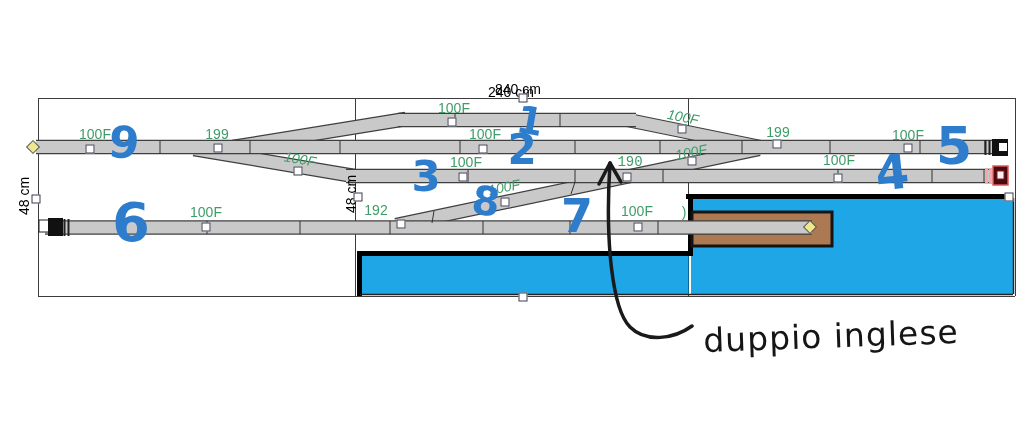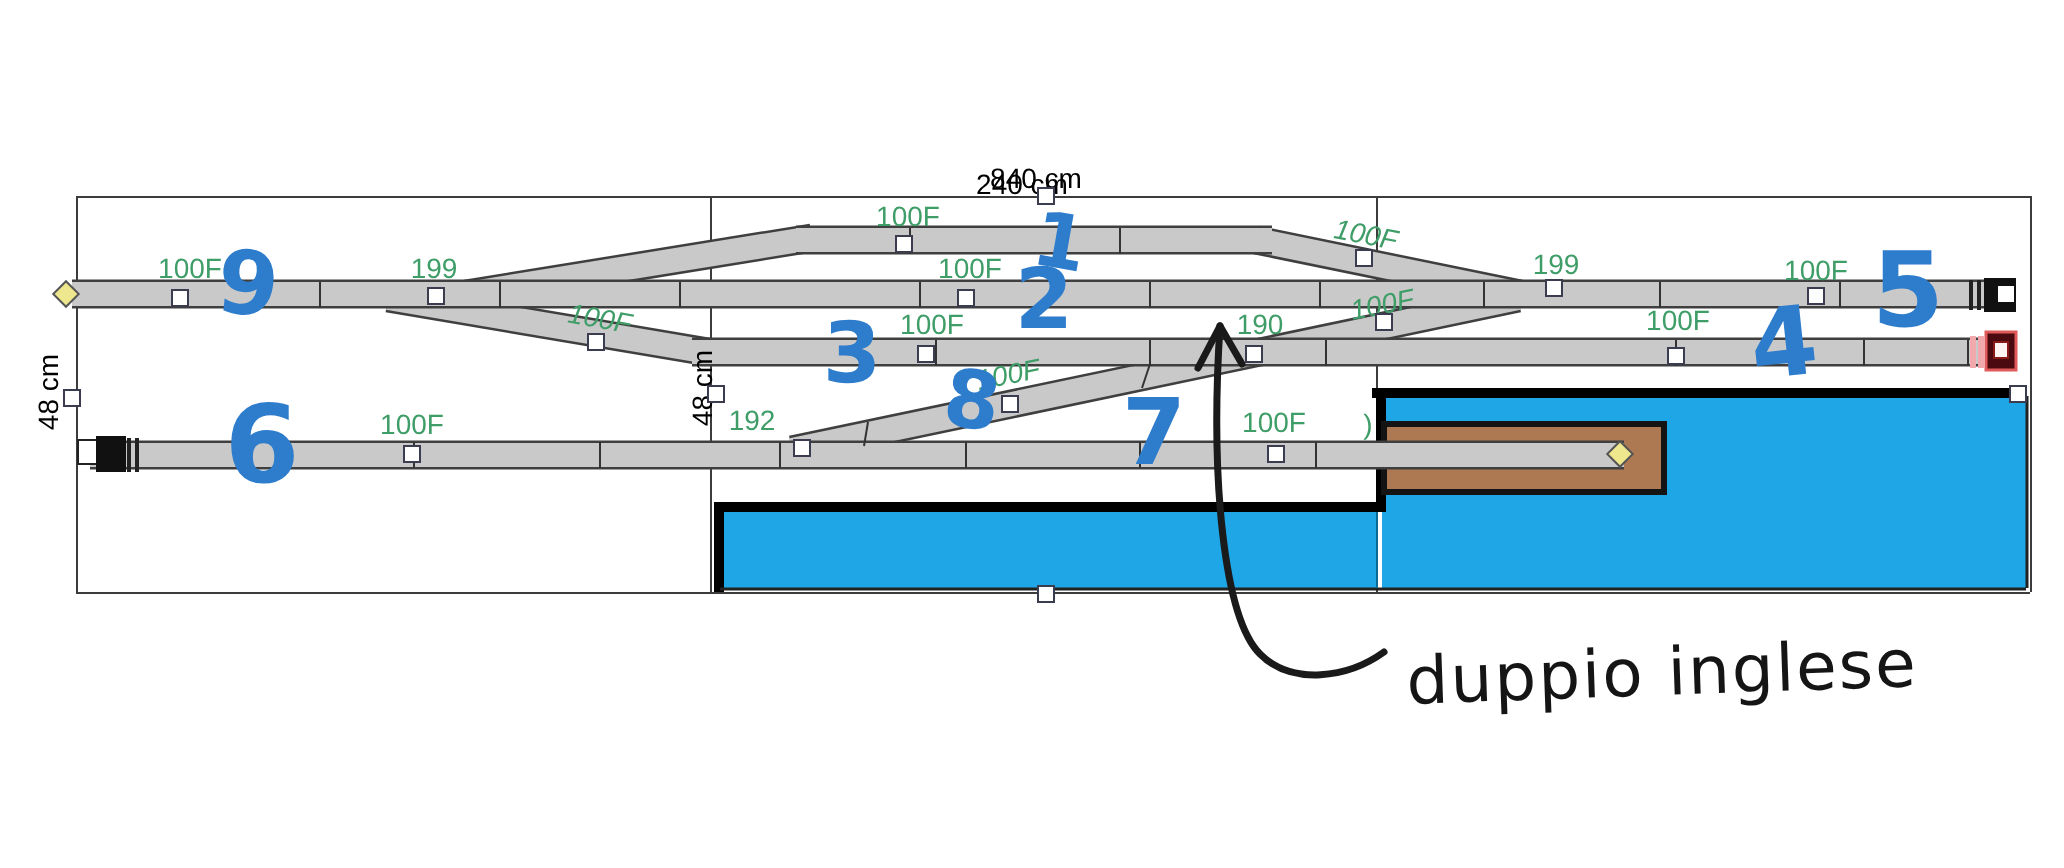--- a/index.html
+++ b/index.html
@@ -155,21 +155,21 @@
   <span class="plabel" style="left:95px;top:134px;">100F</span>
   <span class="plabel" style="left:217px;top:134px;">199</span>
   <span class="plabel i" style="left:300px;top:159px;--rot:10deg;">100F</span>
   <span class="plabel" style="left:454px;top:108px;">100F</span>
   <span class="plabel" style="left:485px;top:134px;">100F</span>
   <span class="plabel" style="left:466px;top:162px;">100F</span>
   <span class="plabel i" style="left:683px;top:117px;--rot:11deg;">100F</span>
   <span class="plabel" style="left:778px;top:132px;">199</span>
   <span class="plabel" style="left:908px;top:135px;">100F</span>
   <span class="plabel i" style="left:691px;top:152px;--rot:-11deg;">100F</span>
-  <span class="plabel" style="left:630px;top:162px;">190</span>
+  <span class="plabel" style="left:630px;top:162px;font-family:Liberation Mono, monospace;">190</span>
   <span class="plabel" style="left:839px;top:160px;">100F</span>
   <span class="plabel" style="left:376px;top:210px;">192</span>
   <span class="plabel i" style="left:504px;top:187px;--rot:-11deg;">100F</span>
   <span class="plabel" style="left:637px;top:211px;">100F</span>
   <span class="plabel" style="left:206px;top:212px;">100F</span>
   <span class="plabel" style="left:684px;top:212px;">)</span>
 
   <span class="bnum" style="left:124px;top:143px;font-size:44px;--rot:6deg;">9</span>
   <span class="bnum" style="left:530px;top:121px;font-size:38px;--rot:10deg;">1</span>
   <span class="bnum" style="left:522px;top:150px;font-size:42px;">2</span>

